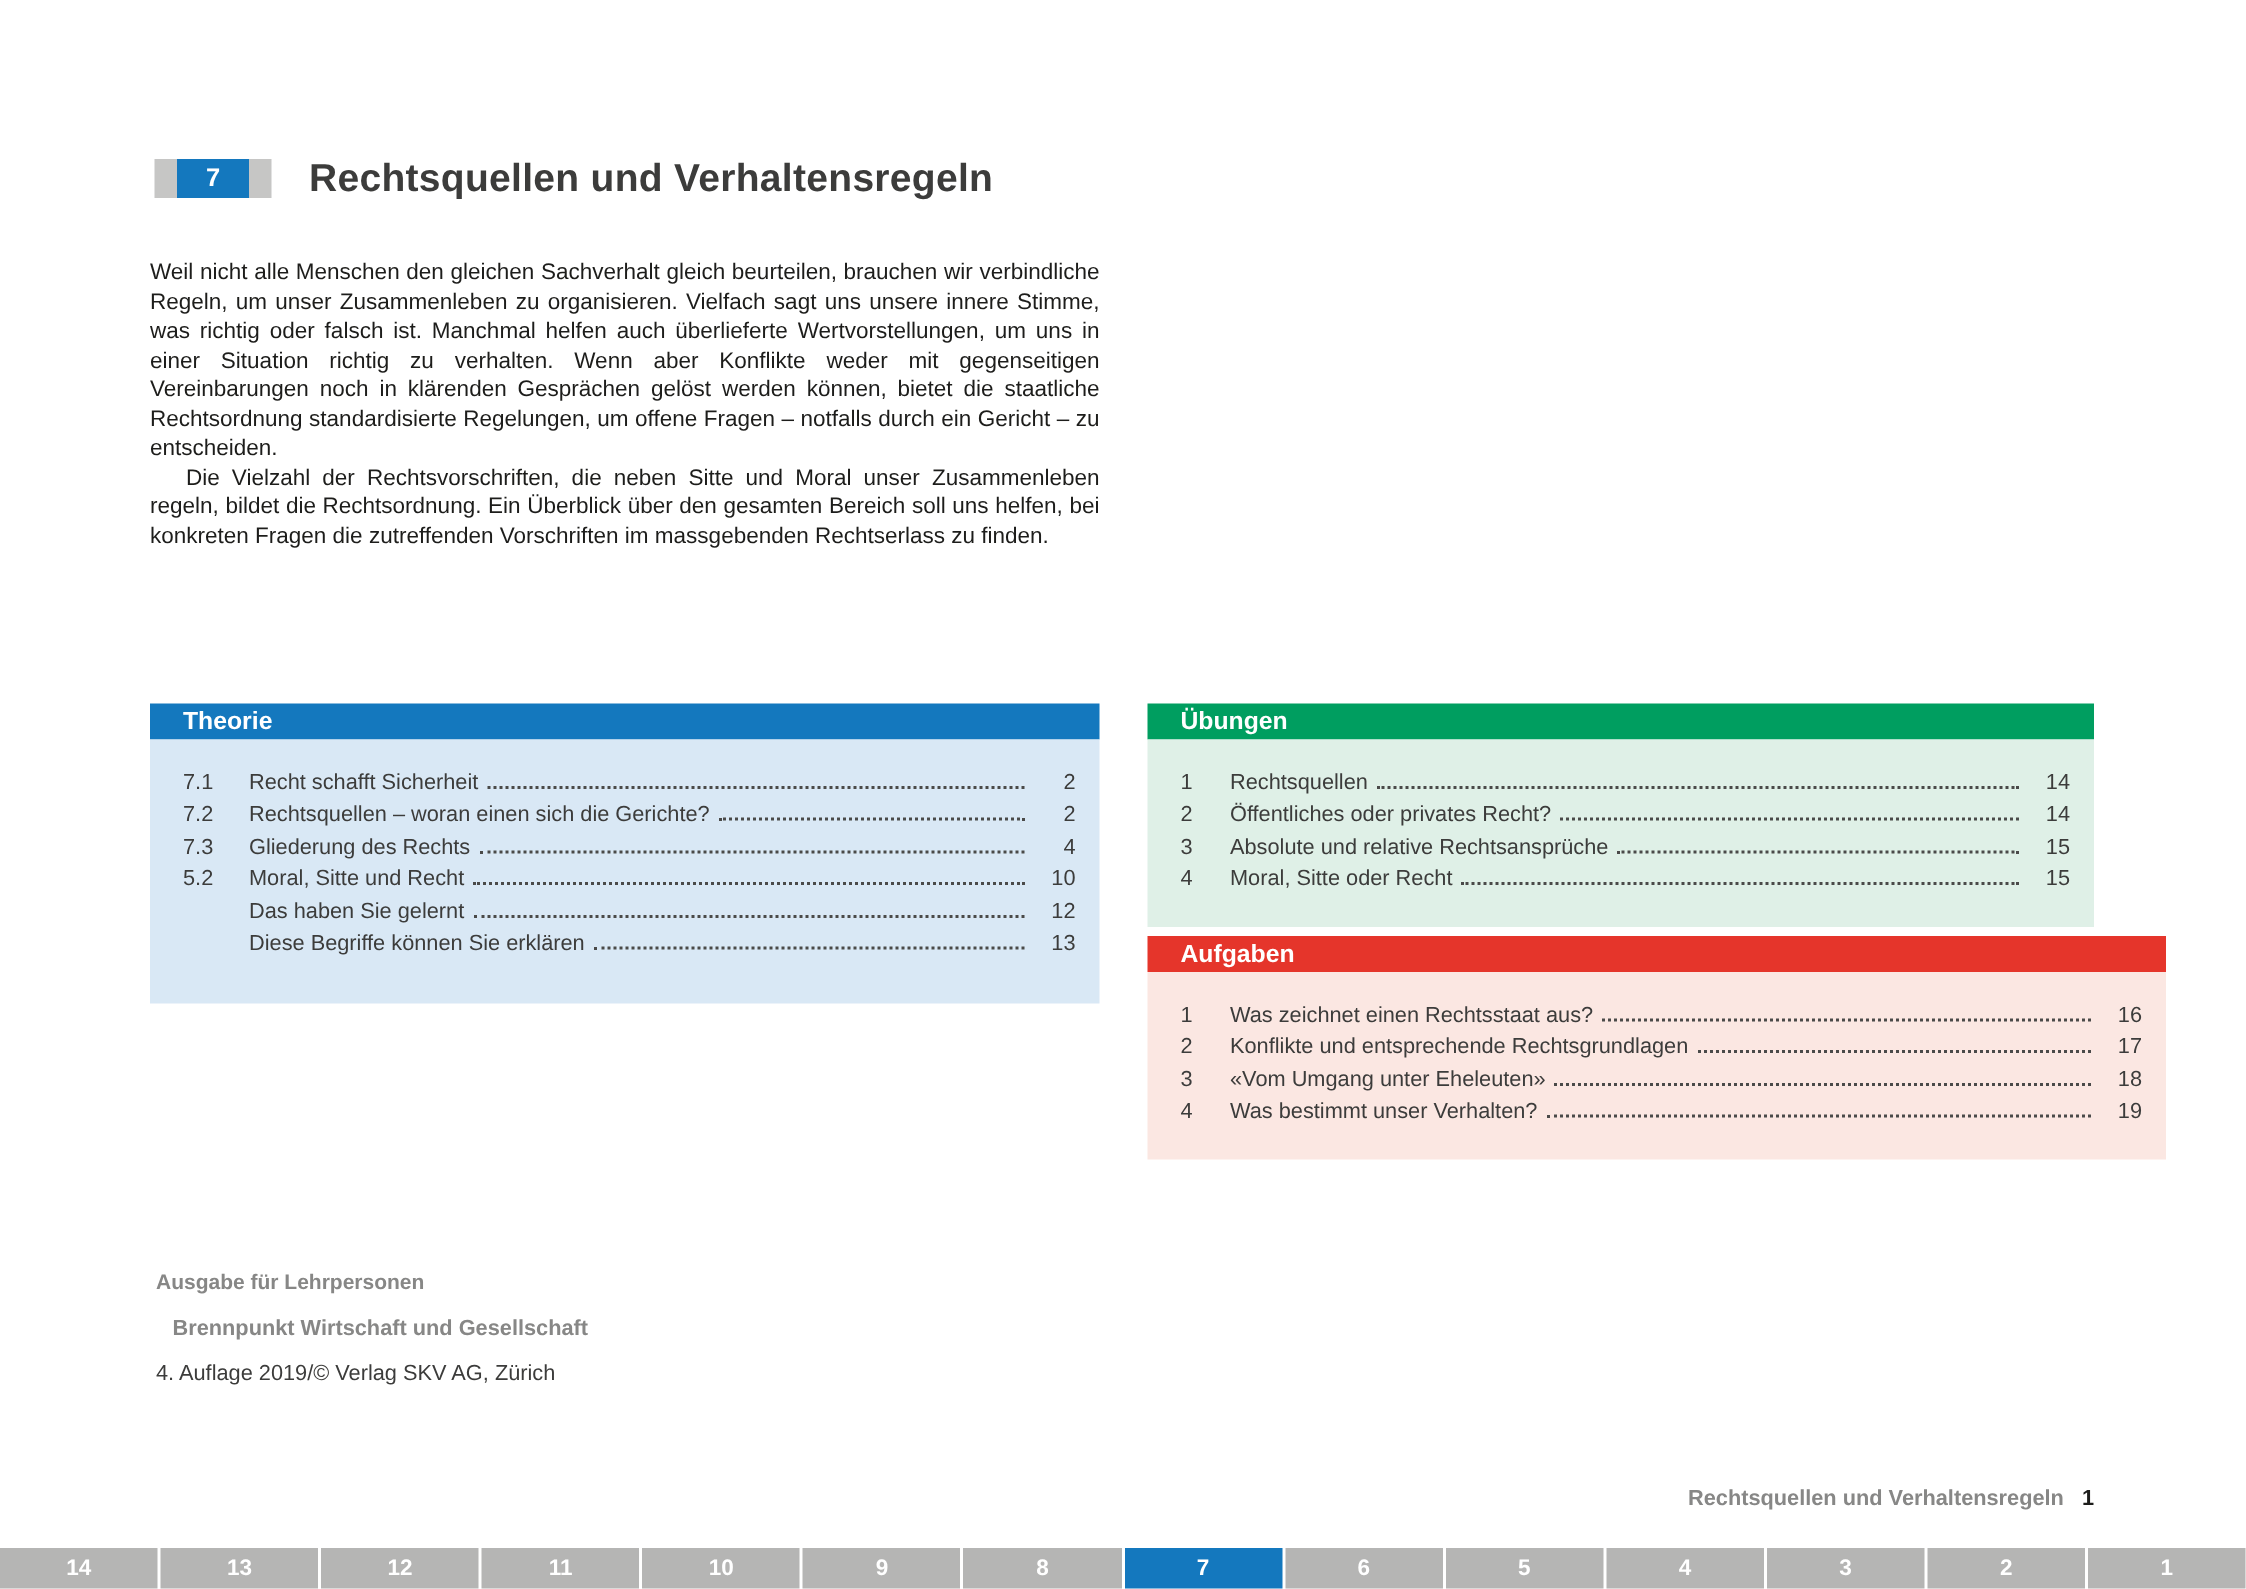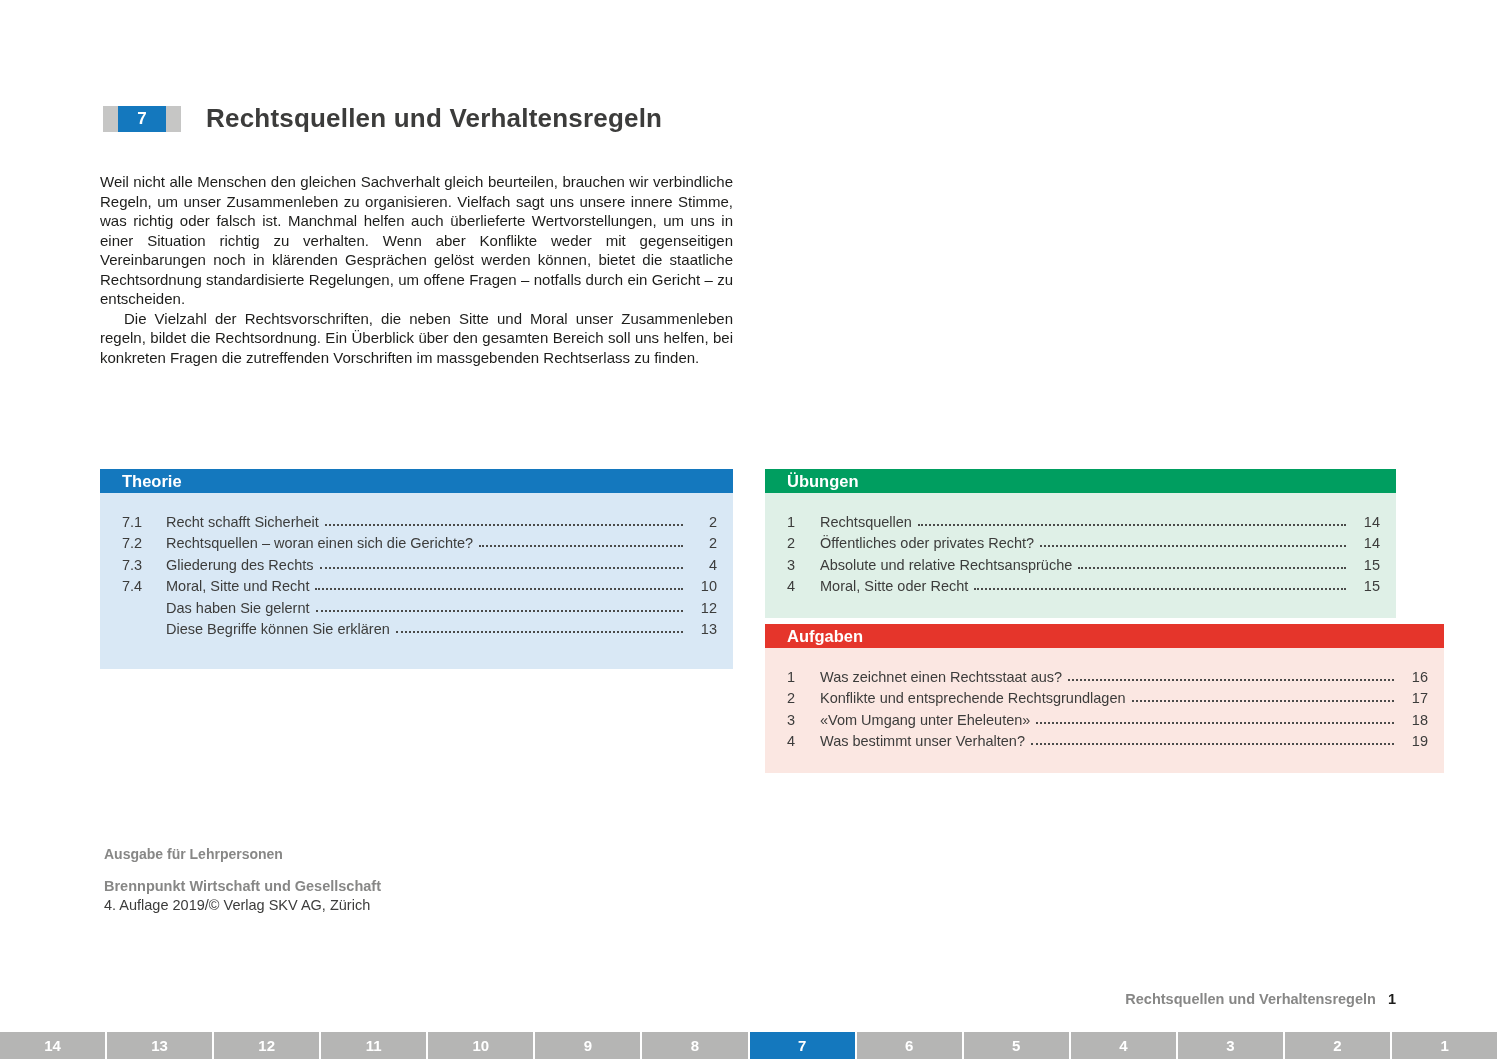--- a/index.html
+++ b/index.html
@@ -54,21 +54,21 @@
   }
   .toc-num { width: 44px; flex-shrink: 0; }
   .narrow .toc-num { width: 33px; }
   .toc-title { white-space: nowrap; }
   .toc-dots { flex: 1; min-width: 18px; border-bottom: 2px dotted #4a4a49; margin: 0 6px 4px 6px; }
   .toc-page { width: 28px; text-align: right; flex-shrink: 0; }
 
   
   .colophon { position: absolute; left: 104px; top: 846px; color: #3c3c3b; }
   .edition { margin: 0 0 15px 0; font-size: 14px; font-weight: bold; color: #878786; }
-  .series { margin: 0; font-size: 14.5px; font-weight: bold; color: #878786; line-height: 19px; text-align: center; }
+  .series { margin: 11px; font-size: 14.5px; font-weight: bold; color: #878786; line-height: 19px; text-align: center; }
   .imprint { margin: 0 0 6px 0; font-size: 14.5px; line-height: 19px; }
   .copyright { margin: 0; font-size: 14.5px; line-height: 19px; width: 612px; }
   .order { margin: 0; font-size: 14.5px; line-height: 19px; }
   .order a { color: #1478be; text-decoration: underline; margin-left: 4px; }
 
   
   .running-footer {
     position: absolute; right: 101px; top: 991px;
     display: flex; align-items: baseline; gap: 12px; font-size: 14.5px;
   }
@@ -124,21 +124,21 @@
   </div>
 
   <div class="toc-row">
     <span class="toc-num">7.3</span>
     <span class="toc-title">Gliederung des Rechts</span>
     <span class="toc-dots"></span>
     <span class="toc-page">4</span>
   </div>
 
   <div class="toc-row">
-    <span class="toc-num">7.4</span>
+    <span class="toc-num">5.2</span>
     <span class="toc-title">Moral, Sitte und Recht</span>
     <span class="toc-dots"></span>
     <span class="toc-page">10</span>
   </div>
 
   <div class="toc-row">
     <span class="toc-num"></span>
     <span class="toc-title">Das haben Sie gelernt</span>
     <span class="toc-dots"></span>
     <span class="toc-page">12</span>

